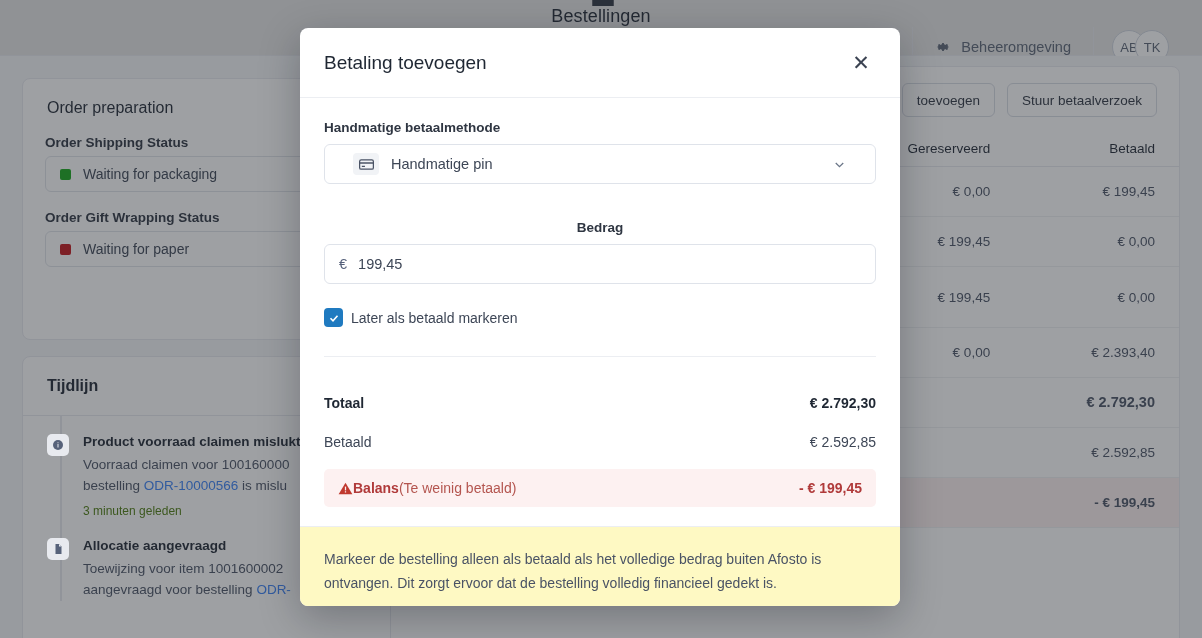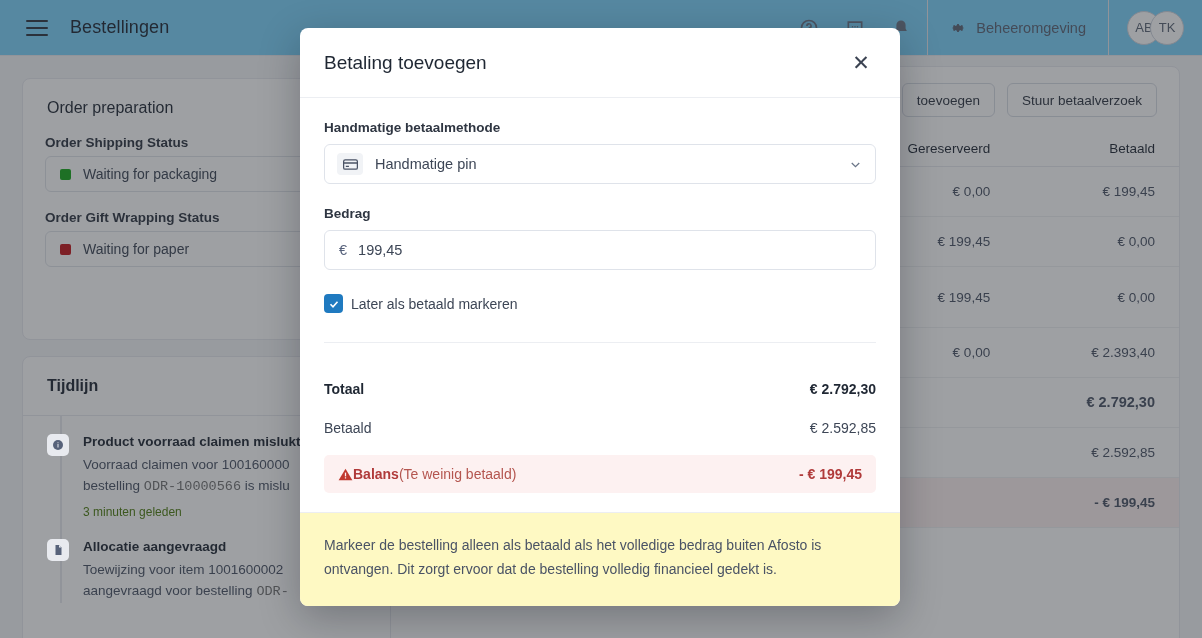--- a/index.html
+++ b/index.html
@@ -9,41 +9,41 @@
     font-family: "Liberation Sans", sans-serif;
     background: #ffffff;
     -webkit-font-smoothing: antialiased;
   }
 
   
   .page { position: absolute; inset: 0; background: #ffffff; }
 
   .topbar {
     position: absolute; top: 0; left: 0; right: 0; height: 56px;
-    background: #7dd3fc;
+    background: #e5e5e5;
     border-bottom: 1px solid #e7e9ee;
-    display: flex; align-items: center;
+    display: flex; align-items: center; flex-direction: column;
   }
   .hamburger {
     width: 22px; height: 16px; margin-left: 26px; margin-right: 22px;
     display: flex; flex-direction: column; justify-content: space-between;
   }
   .hamburger i { display: block; height: 2px; background: #2f3642; border-radius: 2px; }
   .topbar-title { font-size: 18px; color: #1f2733; font-weight: 400; letter-spacing: .1px; }
   .topbar-right { margin-left: auto; display: flex; align-items: center; height: 100%; }
   .ic-btn {
     width: 40px; height: 40px; border-radius: 8px;
     display: flex; align-items: center; justify-content: center;
     margin-right: 6px; color: #6b7688;
   }
   .admin-group {
     display: flex; align-items: center; gap: 10px; height: 100%;
     padding: 0 22px; border-left: 1px solid #e7e9ee; color: #5b6576; font-size: 14.5px;
   }
-  .avatars { display: flex; align-items: center; padding: 0 18px 0 18px; height: 100%;
+  .avatars { display: flex; align-items: center; padding: 0 33px 0 18px; height: 100%;
              border-left: 1px solid #e7e9ee; }
   .avatar {
     width: 34px; height: 34px; border-radius: 50%;
     border: 1px solid #cfd5df; background: #fff; color: #5b6576;
     display: flex; align-items: center; justify-content: center;
     font-size: 13px; font-weight: 400;
   }
   .avatar.second { margin-left: -11px; }
 
   .content { position: absolute; top: 56px; left: 0; right: 0; bottom: 0; background: #f5f6f8; }
@@ -98,21 +98,21 @@
   .tl-item { display: flex; gap: 14px; padding: 8px 24px 0; position: relative; }
   .tl-line { position: absolute; left: 37px; top: 0; bottom: 0; width: 2px; background: #e7e9ee; }
   .tl-badge {
     width: 22px; height: 22px; border-radius: 5px; background: #e8eaef;
     display: flex; align-items: center; justify-content: center;
     color: #57627a; flex: 0 0 auto; z-index: 1;
   }
   .tl-h { font-size: 13.5px; font-weight: 700; color: #1f2733; margin-bottom: 6px; }
   .tl-b { font-size: 13.5px; color: #4a5365; line-height: 1.55; }
   .tl-t { font-size: 12px; color: #4d7c0f; margin-top: 7px; }
-  .lnk { color: #737373; font-family: Liberation Mono, monospace; }
+  .lnk { color: #3b82f6; }
 
   
   .overlay { position: absolute; inset: 0; background: rgba(40,44,52,0.45); }
 
   .modal {
     position: absolute; left: 300px; top: 28px; width: 600px; height: 578px;
     background: #fff; border-radius: 8px; overflow: hidden;
     box-shadow: 0 12px 40px rgba(10,15,25,.28);
     display: flex; flex-direction: column;
   }
@@ -124,21 +124,21 @@
   .modal-close {
     margin-left: auto; width: 30px; height: 30px; border-radius: 6px;
     display: flex; align-items: center; justify-content: center;
     font-size: 21px; color: #3b4352; line-height: 1;
   }
   .modal-body { padding: 22px 24px 0; flex: 0 0 auto; }
   .m-label { font-size: 13.5px; font-weight: 700; color: #2f3642; margin-bottom: 9px; }
 
   .select {
     height: 40px; border: 1px solid #dfe3ea; border-radius: 6px; background: #fff;
-    display: flex; align-items: center; padding: 0 12px; gap: 12px;
+    display: flex; align-items: center; padding: 0 28px; gap: 12px;
   }
   .card-ic {
     width: 26px; height: 22px; border-radius: 4px; background: #f1f3f6;
     display: flex; align-items: center; justify-content: center; color: #4a5365;
     flex: 0 0 auto;
   }
   .select-val { font-size: 14.5px; color: #3d4656; }
   .chev { margin-left: auto; color: #6b7688; display: flex; }
 
   .amount {
@@ -372,21 +372,21 @@
         </svg>
       </span>
       <span class="select-val">Handmatige pin</span>
       <span class="chev">
         <svg width="15" height="15" viewBox="0 0 24 24" fill="none" stroke="currentColor" stroke-width="2">
             <path d="M6 9.5l6 6 6-6"></path>
           </svg>
       </span>
     </div>
 
-    <div class="m-label" style="margin-top:22px;">Bedrag</div>
+    <div class="m-label" style="margin-top:36px;text-align:center;">Bedrag</div>
     <div class="amount">
       <span class="cur">€</span>
       <span class="amt-val">199,45</span>
     </div>
 
     <div class="chk-row">
       <span class="chk">
         <svg width="12" height="12" viewBox="0 0 24 24" fill="none" stroke="#fff" stroke-width="3.2">
           <path d="M5 12.5l5 5 9-10"></path>
         </svg>

